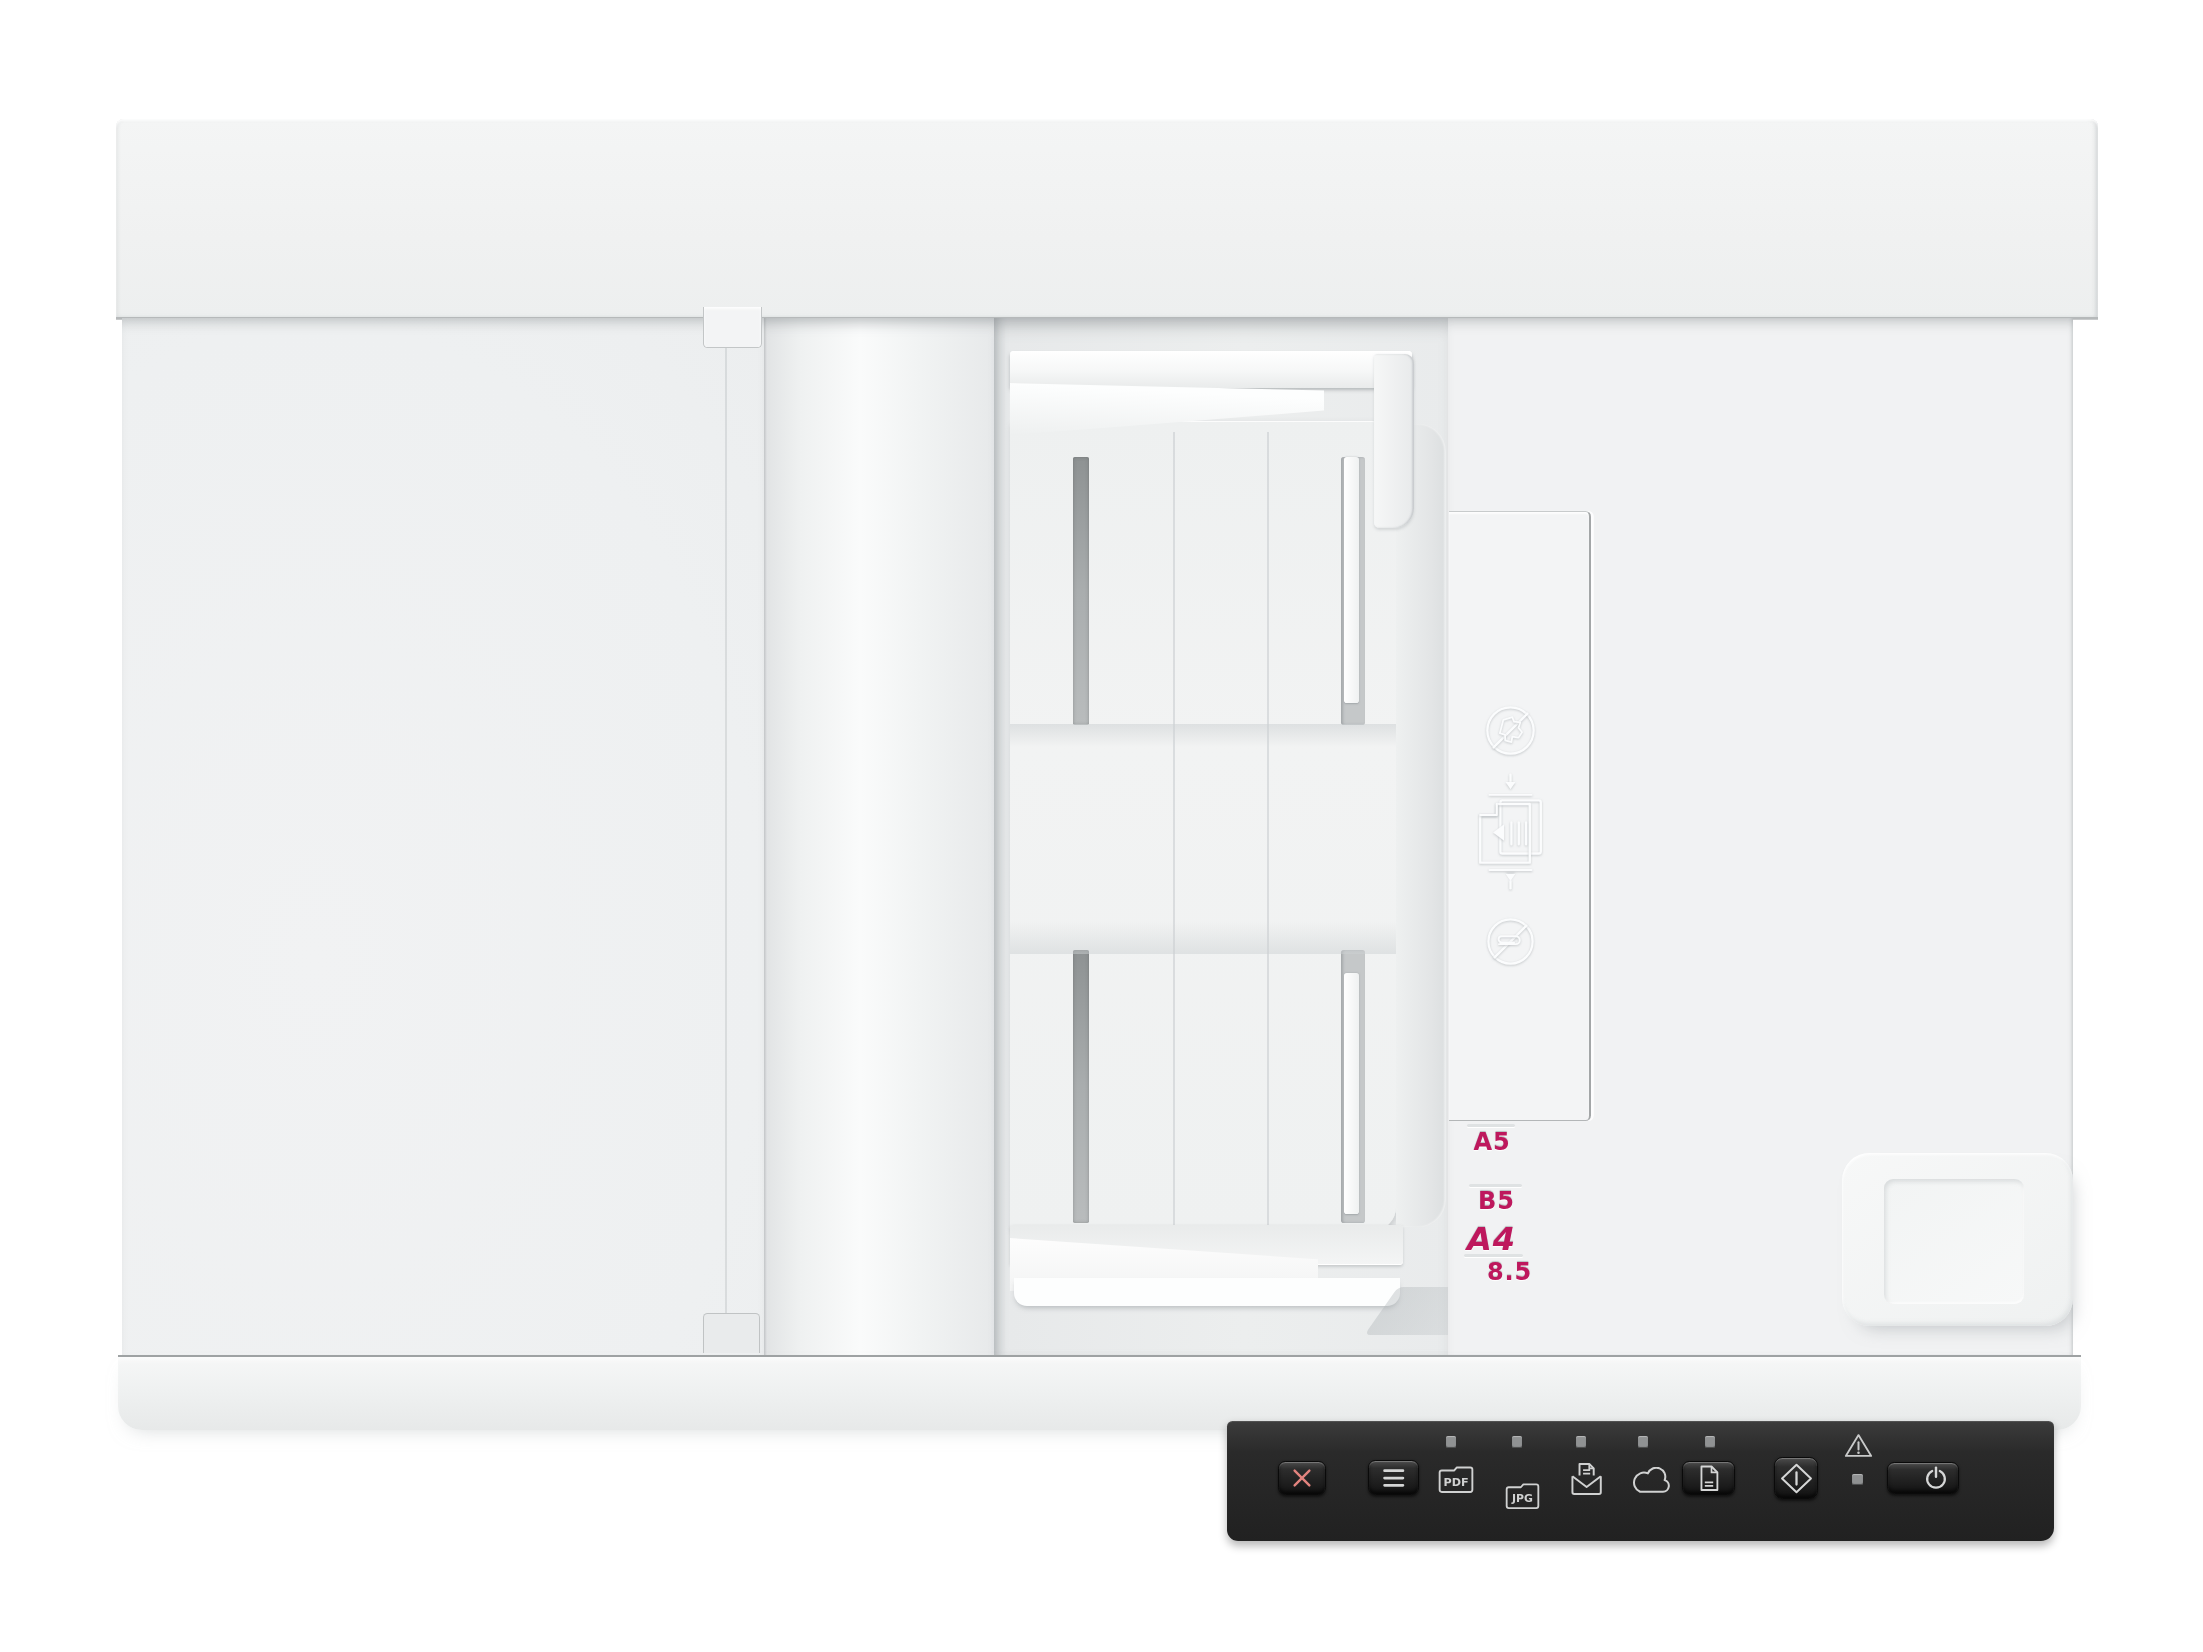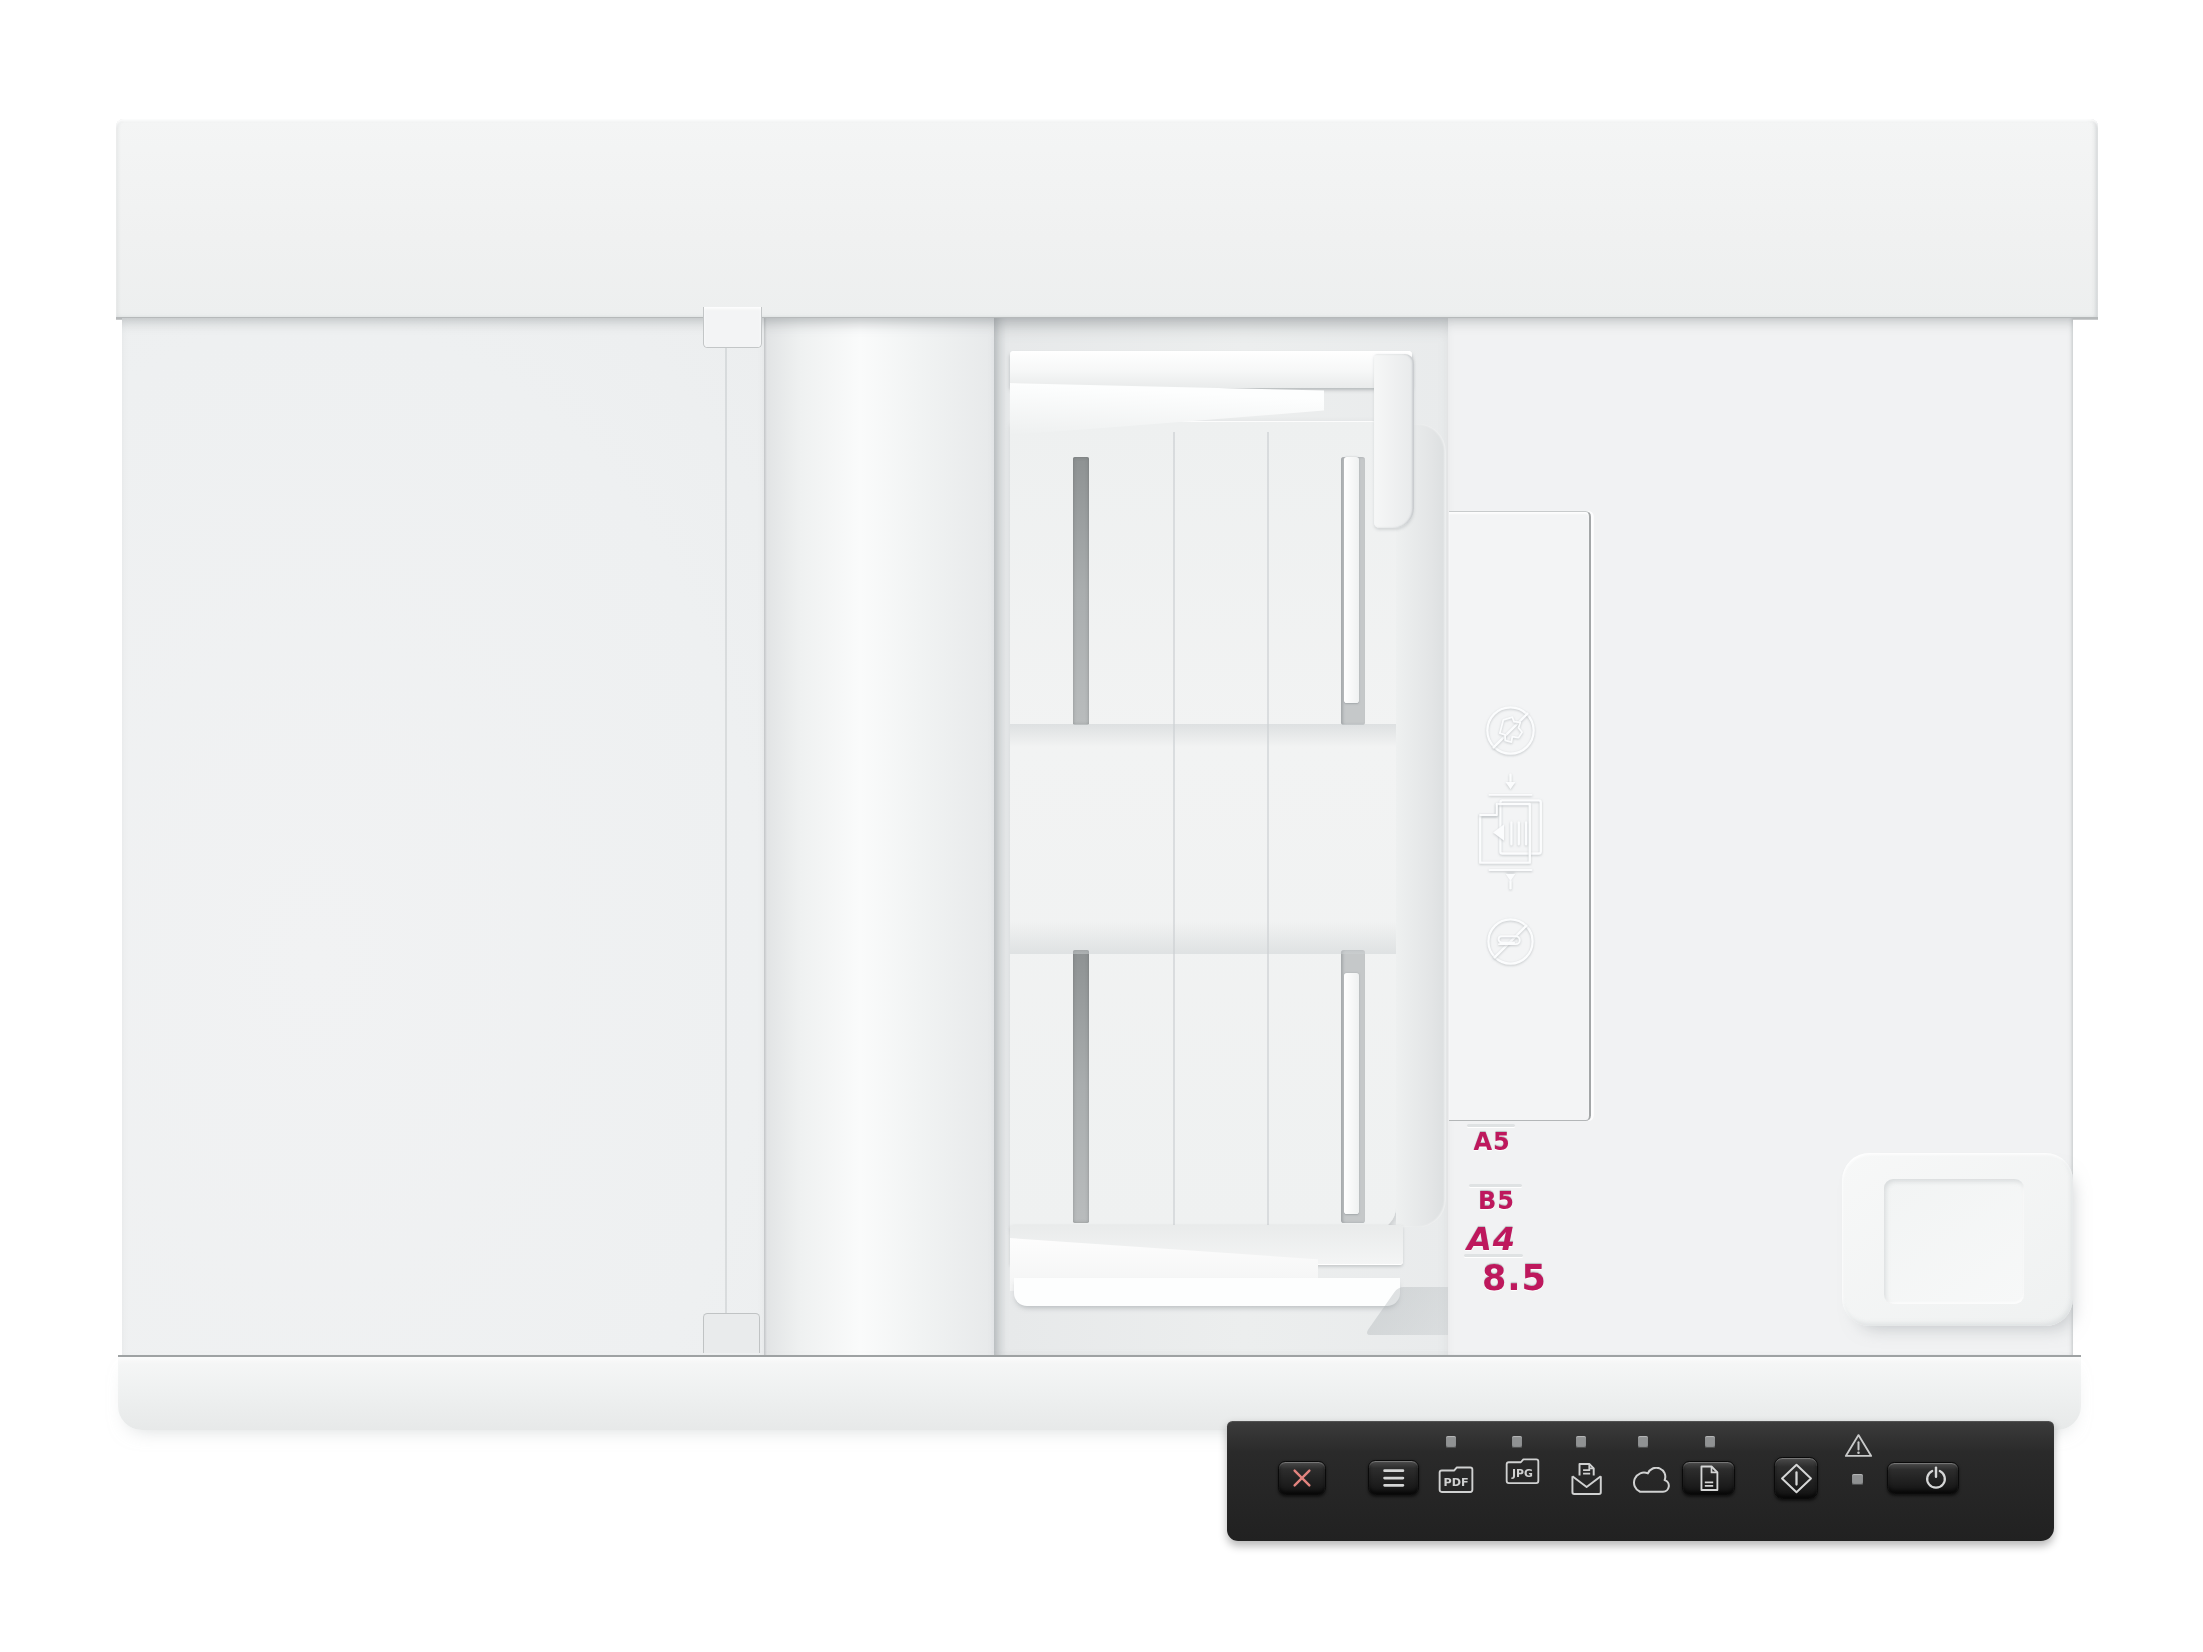--- a/index.html
+++ b/index.html
@@ -176,21 +176,21 @@
     </svg>
   </div>
 
   <div>
     <div class="abs size-line" style="left:1467px;top:1124px;width:48px;"></div>
     <div class="abs size-label" style="left:1469px;top:1128px;width:46px;text-align:center;font-size:24px;">A5</div>
     <div class="abs size-line" style="left:1469px;top:1184px;width:53px;"></div>
     <div class="abs size-label" style="left:1471px;top:1187px;width:51px;text-align:center;font-size:24px;">B5</div>
     <div class="abs size-label" style="left:1466px;top:1220px;width:51px;text-align:center;font-size:32px;font-style:italic;">A4</div>
     <div class="abs size-line" style="left:1464px;top:1254px;width:59px;"></div>
-    <div class="abs size-label" style="left:1482px;top:1258px;width:55px;text-align:center;font-size:35px;">8.5</div>
+    <div class="abs size-label" style="left:1482px;top:1258px;width:55px;text-align:center;font-size:24px;">8.5</div>
   </div>
 
   <div class="abs pad-outer"></div>
   <div class="abs pad-inner"></div>
 
   <div class="abs base"></div>
   <div class="abs bottom-notch"></div>
 
   <div class="abs cpanel">
 
@@ -212,21 +212,21 @@
 
     <div class="led" style="left:219px;top:14.7px;background:#909293;"></div>
     <div class="cp-icon" style="left:209px;top:43px;">
       <svg width="40" height="31" viewBox="0 0 46 36">
         <path d="M4 30 V10 q0 -2.5 2.5 -2.5 H21 L24 4 h15.5 Q42 4 42 6.5 V30 q0 2.5 -2.5 2.5 H6.5 Q4 32.5 4 30 Z" stroke="#d0d1d1" stroke-width="2.2" fill="none" stroke-linejoin="round"></path>
         <text x="23" y="25" text-anchor="middle" font-size="13" font-weight="bold" fill="#d0d1d1">PDF</text>
       </svg>
     </div>
 
     <div class="led" style="left:285px;top:14.7px;background:#909293;"></div>
-    <div class="cp-icon" style="left:276px;top:35px;">
+    <div class="cp-icon" style="left:276px;top:60px;">
       <svg width="39" height="30" viewBox="0 0 46 36">
         <path d="M4 30 V10 q0 -2.5 2.5 -2.5 H21 L24 4 h15.5 Q42 4 42 6.5 V30 q0 2.5 -2.5 2.5 H6.5 Q4 32.5 4 30 Z" stroke="#d0d1d1" stroke-width="2.2" fill="none" stroke-linejoin="round"></path>
         <text x="23" y="25" text-anchor="middle" font-size="13" font-weight="bold" fill="#d0d1d1">JPG</text>
       </svg>
     </div>
 
     <div class="led" style="left:349px;top:14.7px;background:#909293;"></div>
     <div class="cp-icon" style="left:341px;top:39px;">
       <svg width="39" height="38" viewBox="0 0 44 42">
         <path d="M13 17 V4 h11 l5 5 v8" stroke="#d0d1d1" stroke-width="2.2" fill="none" stroke-linejoin="round"></path>

